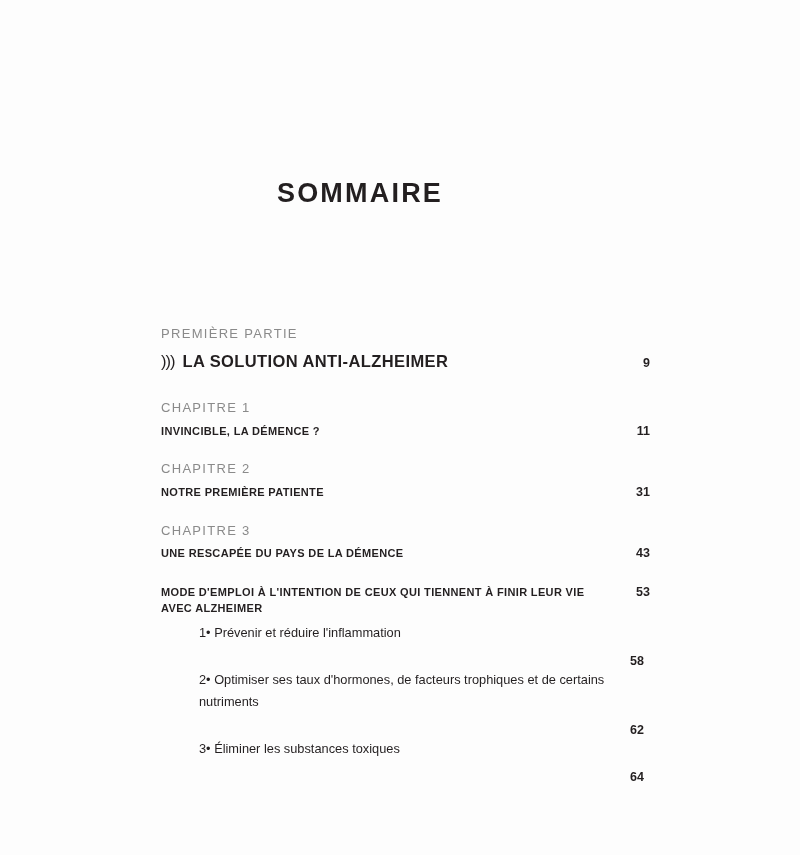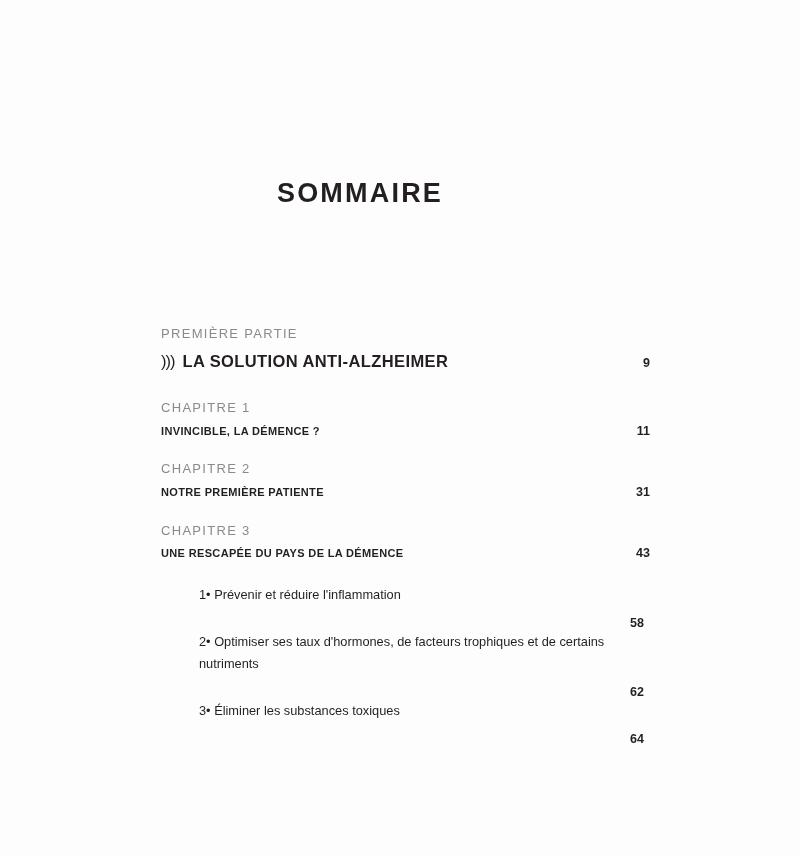--- a/index.html
+++ b/index.html
@@ -166,20 +166,24 @@
 
     <div class="entry">
       <div class="entry-kicker">CHAPITRE 3</div>
       <div class="row">
         <div class="entry-title">UNE RESCAPÉE DU PAYS DE LA DÉMENCE</div>
         <div class="page-num">43</div>
       </div>
     </div>
 
     <div class="entry last">
+      <div class="row">
+        <div class="entry-title">MODE D'EMPLOI À L'INTENTION DE CEUX QUI TIENNENT À FINIR LEUR VIE AVEC ALZHEIMER</div>
+        <div class="page-num">53</div>
+      </div>
       <div class="subentries">
         <div class="sub-row">
           <div class="sub-title">1• Prévenir et réduire l'inflammation</div>
           <div class="sub-num">58</div>
         </div>
         <div class="sub-row">
           <div class="sub-title">2• Optimiser ses taux d'hormones, de facteurs trophiques et de certains nutriments</div>
           <div class="sub-num">62</div>
         </div>
         <div class="sub-row">

